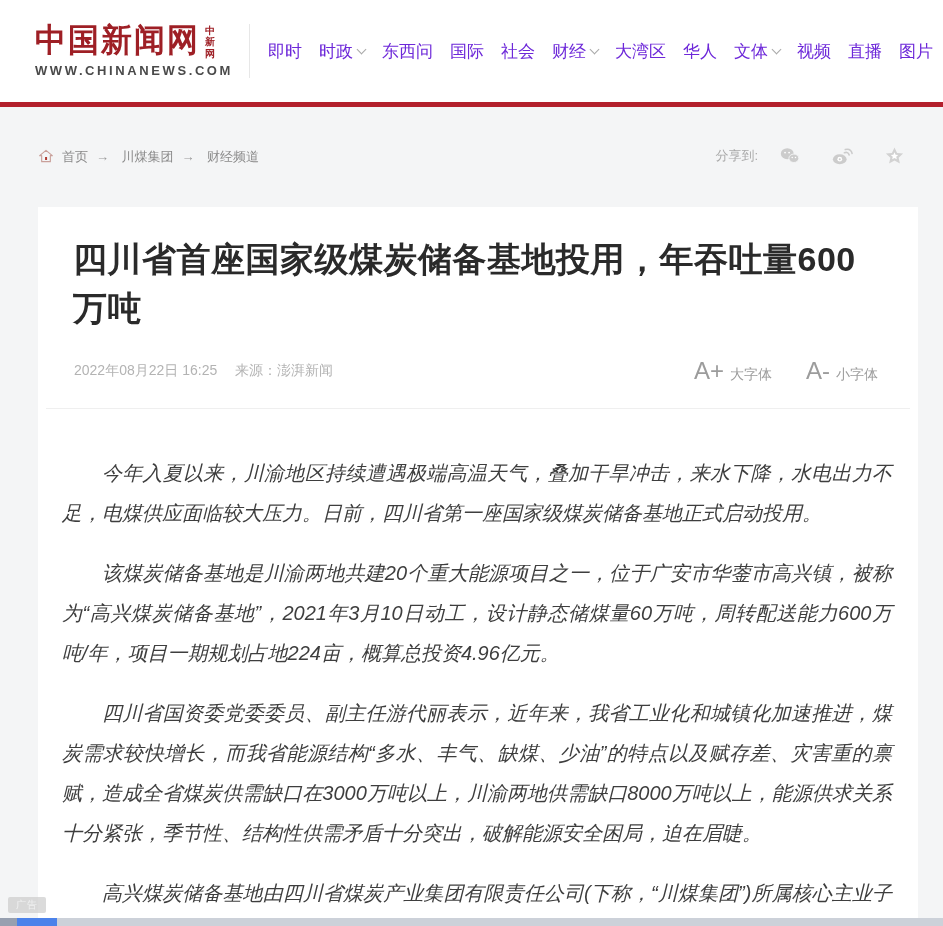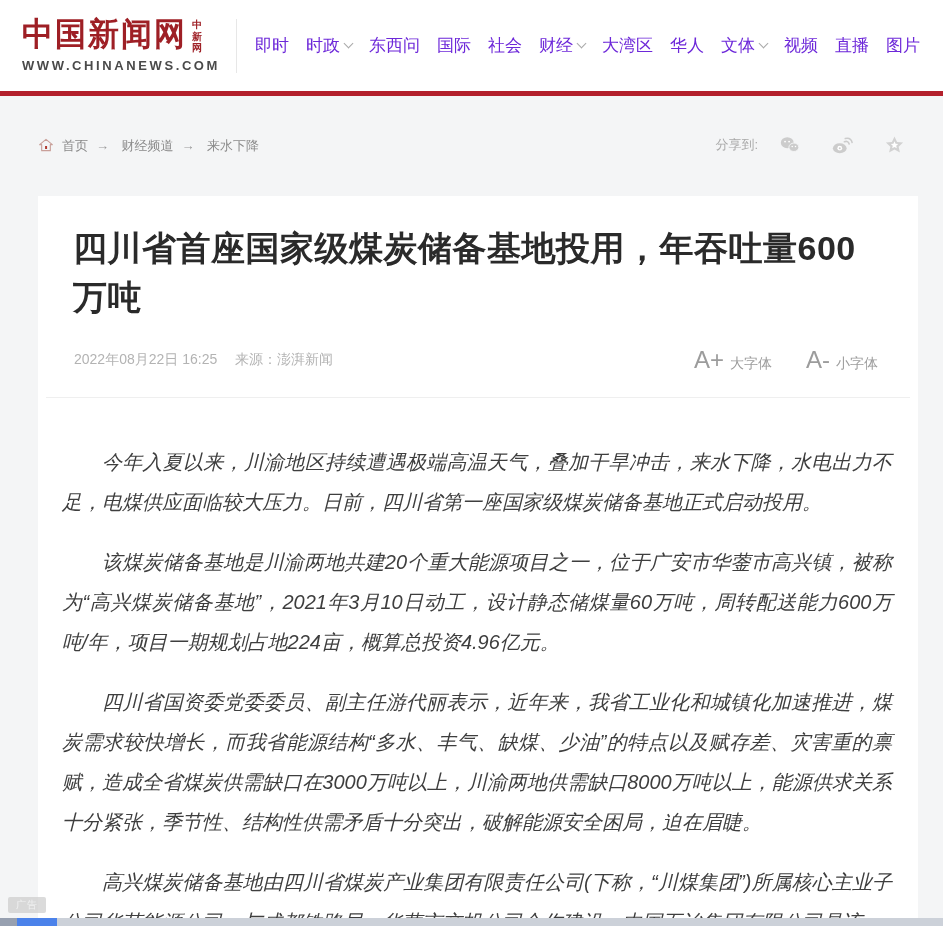--- a/index.html
+++ b/index.html
@@ -5,23 +5,23 @@
   * { box-sizing: border-box; margin: 0; padding: 0; }
   html, body { width: 943px; height: 926px; overflow: hidden; }
   body {
     font-family: "Liberation Sans", "DejaVu Sans", sans-serif;
     background: #f4f5f6;
     position: relative;
   }
 
   
   .site-header {
-    height: 91px; background: #ffffff;
+    height: 102px; background: #ffffff;
     display: flex; align-items: center;
-    padding-left: 22px; white-space: nowrap; overflow: hidden;
+    padding-left: 35px; white-space: nowrap; overflow: hidden;
   }
   .logo { display: flex; flex-direction: column; cursor: pointer; }
   .logo-top { display: flex; align-items: flex-start; }
   .logo-main {
     font-family: "DejaVu Serif", "Liberation Serif", serif;
     font-weight: 900; font-size: 31px; letter-spacing: 2px;
     color: #9e1f25; line-height: 1;
     transform: scaleY(1.05);
   }
   .logo-side {
@@ -193,26 +193,26 @@
   </span>
   <span class="crumb-list">
     
   
       <span class="crumb-item">
         <a class="crumb-link">首页</a>
         <span class="crumb-sep">→</span>
       </span>
     
       <span class="crumb-item">
-        <a class="crumb-link">财经频道</a>
+        <a class="crumb-link">川煤集团</a>
         <span class="crumb-sep">→</span>
       </span>
     
       <span class="crumb-item">
-        <a class="crumb-link">来水下降</a>
+        <a class="crumb-link">财经频道</a>
         <span class="crumb-sep"></span>
       </span>
     </span>
   <span class="crumb-spacer"></span>
   <span class="share-label">分享到:</span>
   <span class="share-icon">
     <svg width="24" height="22" viewBox="0 0 24 24">
       <ellipse cx="9" cy="9.5" rx="7" ry="6" fill="#cccccc"></ellipse>
       <circle cx="6.6" cy="8.3" r="1" fill="#ffffff"></circle>
       <circle cx="11" cy="8.3" r="1" fill="#ffffff"></circle>

